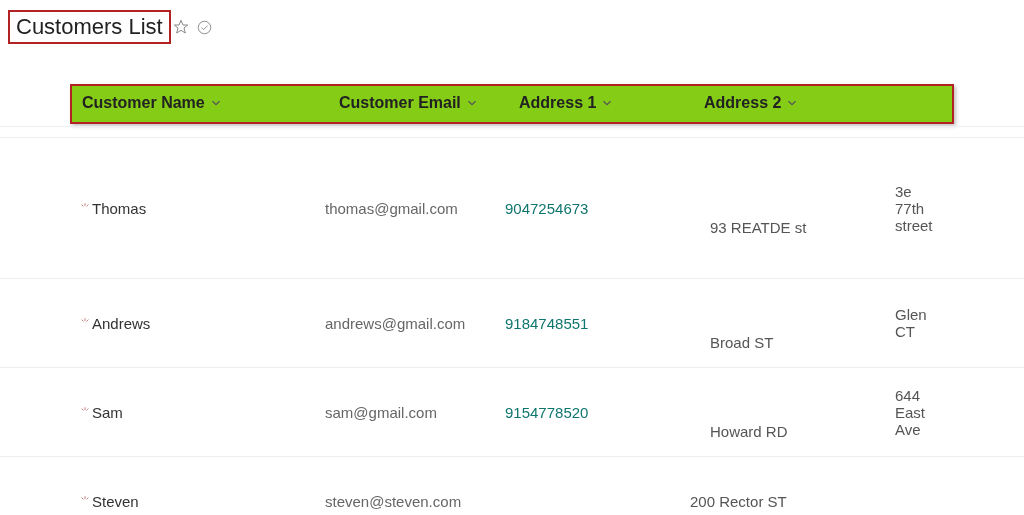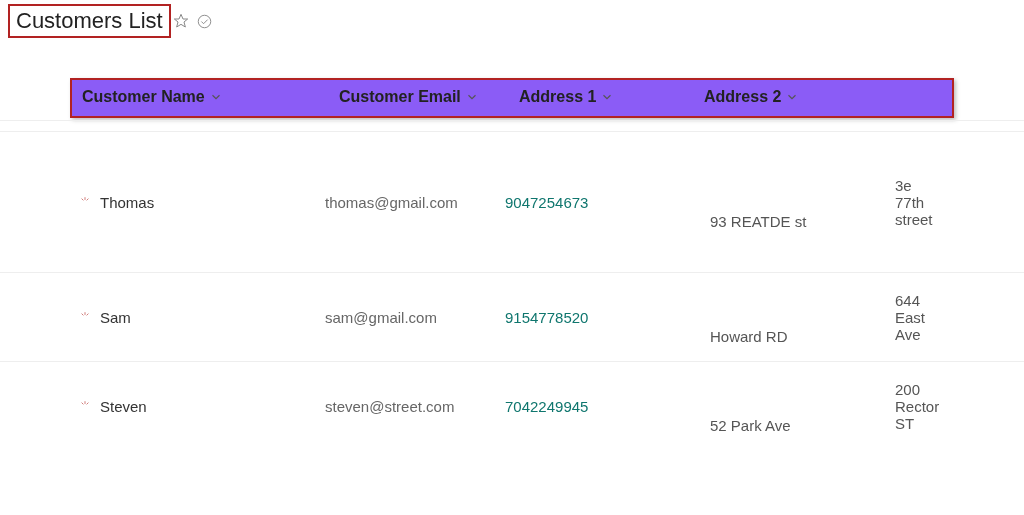--- a/index.html
+++ b/index.html
@@ -4,21 +4,21 @@
   <style>
     * { box-sizing: border-box; margin: 0; padding: 0; }
     body {
       font-family: "Segoe UI", Arial, sans-serif;
       background: #fff;
       width: 1024px;
       height: 515px;
       overflow: hidden;
     }
     .header {
-      padding: 4px 8px 10px 8px;
+      padding: 10px 8px 10px 8px;
       display: flex;
       align-items: center;
       gap: 2px;
     }
     .title-box {
       border: 2px solid #b22222;
       padding: 2px 6px;
       display: inline-block;
     }
     .title {
@@ -31,21 +31,21 @@
       gap: 8px;
       align-items: center;
       color: #888;
     }
     .col-header-row {
       margin: 30px 70px 0 70px;
       border: 2px solid #b22222;
       box-shadow: 2px 2px 4px rgba(0,0,0,0.25);
       padding: 8px 10px 10px 10px;
       display: flex;
-      background: #8b5cf6;
+      background: #84cc16;
     }
     .col-header {
       font-size: 16px;
       font-weight: 600;
       color: #222;
       display: flex;
       align-items: center;
       gap: 4px;
       cursor: pointer;
     }
@@ -59,21 +59,21 @@
     }
     .row {
       display: flex;
       align-items: center;
       padding: 16px 80px 16px 80px;
       border-top: 1px solid #eee;
       font-size: 15px;
       color: #444;
     }
     .row.tall { padding-top: 42px; padding-bottom: 42px; }
-    .cell-name   { flex: 0 0 245px; display: flex; align-items: center; gap: 10px; color:#333; }
+    .cell-name   { flex: 0 0 245px; display: flex; align-items: center; gap: 2px; color:#333; }
     .cell-email  { flex: 0 0 180px; color:#666; }
     .cell-contact{ flex: 0 0 205px; color:#0f766e; }
     .cell-addr1  { flex: 0 0 185px; color:#555;margin-top:39px; }
     .cell-addr2  { flex: 1 1 auto; color:#555; }
     .chev { width: 14px; height: 14px; stroke: #555; }
     .spinner { width: 10px; height: 10px; }
     hr.top-sep {
       border: none;
       border-top: 1px solid #eee;
       margin-top: 2px;
@@ -138,20 +138,36 @@
           </g>
         </svg>
       <span>Thomas</span>
     </div>
     <div class="cell-email">thomas@gmail.com</div>
     <div class="cell-contact">9047254673</div>
     <div class="cell-addr1">93 REATDE st</div>
     <div class="cell-addr2">3e 77th street</div>
   </div>
 
+  <div class="row">
+    <div class="cell-name">
+      <svg class="spinner" viewBox="0 0 16 16">
+          <g stroke="#c0504d" stroke-width="1.2" stroke-linecap="round">
+            <line x1="8" y1="1" x2="8" y2="4"></line>
+            <line x1="3" y1="3" x2="5" y2="5"></line>
+            <line x1="13" y1="3" x2="11" y2="5"></line>
+          </g>
+        </svg>
+      <span>Andrews</span>
+    </div>
+    <div class="cell-email">andrews@gmail.com</div>
+    <div class="cell-contact">9184748551</div>
+    <div class="cell-addr1">Broad ST</div>
+    <div class="cell-addr2">Glen CT</div>
+  </div>
 
   <div class="row">
     <div class="cell-name">
       <svg class="spinner" viewBox="0 0 16 16">
           <g stroke="#c0504d" stroke-width="1.2" stroke-linecap="round">
             <line x1="8" y1="1" x2="8" y2="4"></line>
             <line x1="3" y1="3" x2="5" y2="5"></line>
             <line x1="13" y1="3" x2="11" y2="5"></line>
           </g>
         </svg>
@@ -167,19 +183,18 @@
     <div class="cell-name">
       <svg class="spinner" viewBox="0 0 16 16">
           <g stroke="#c0504d" stroke-width="1.2" stroke-linecap="round">
             <line x1="8" y1="1" x2="8" y2="4"></line>
             <line x1="3" y1="3" x2="5" y2="5"></line>
             <line x1="13" y1="3" x2="11" y2="5"></line>
           </g>
         </svg>
       <span>Steven</span>
     </div>
-    <div class="cell-email">steven@street.com</div>
-    <div class="cell-contact">7042249945</div>
+    <div class="cell-email">steven@steven.com</div>
     <div class="cell-addr1">52 Park Ave</div>
     <div class="cell-addr2">200 Rector ST</div>
   </div>
 
 </div>
 
 </body></html>

